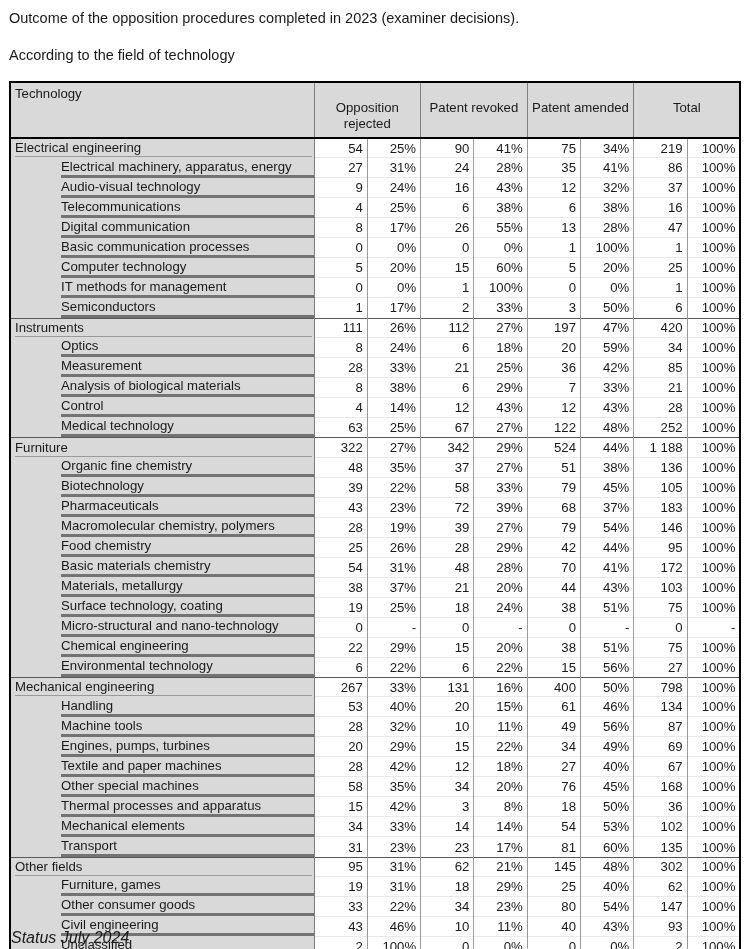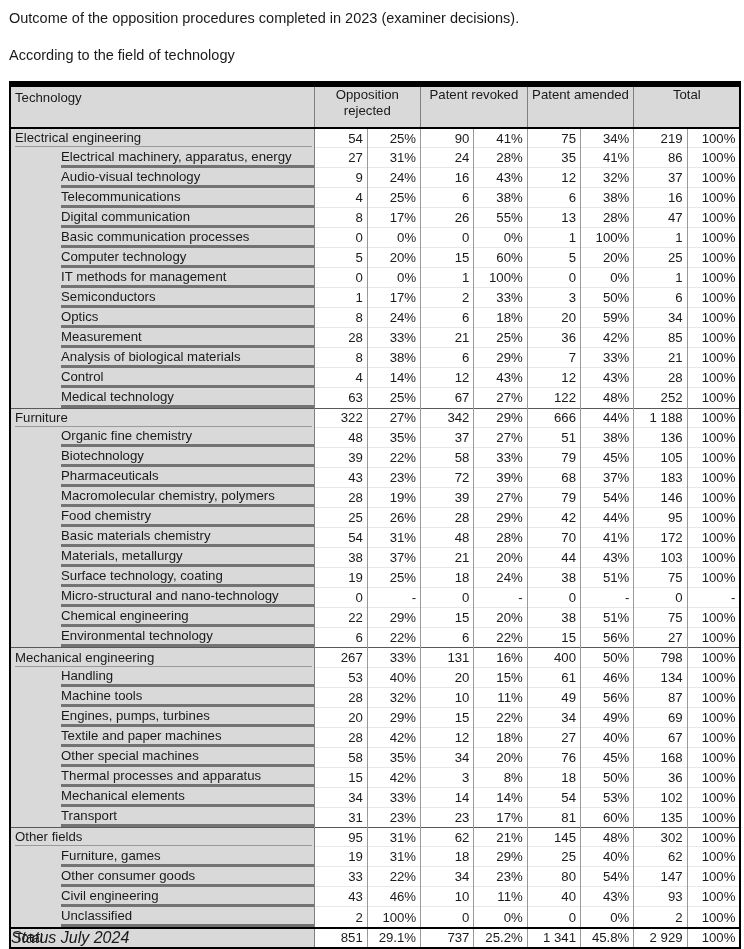--- a/index.html
+++ b/index.html
@@ -51,32 +51,32 @@
     background: #d9d9d9;
     font-weight: normal;
     font-size: 13.2px;
     padding: 0;
     border-left: 1px solid #7f7f7f;
     border-right: 1px solid #7f7f7f;
     vertical-align: top;
   }
   thead tr.hrow th {
     height: 37px;
-    border-top: 6px solid #000000;
+    border-top: 2px solid #000000;
     border-bottom: 2px solid #000000;
   }
   th.h-label {
     text-align: left;
     padding-left: 4px;
     padding-top: 3px;
     border-left: 2px solid #000000;
   }
   th.h-group {
     text-align: center;
-    padding-top: 0;
+    padding-top: 17px;
     line-height: 16px;
   }
   th.h-group.last { border-right: 2px solid #000000; }
 
   
   tbody td {
     height: 18.2px;
     padding: 0;
     font-size: 13.2px;
     line-height: 17px;
@@ -274,20 +274,33 @@
             </td>
             <td class="num">1</td>
             <td class="num">17%</td>
             <td class="num">2</td>
             <td class="num">33%</td>
             <td class="num">3</td>
             <td class="num">50%</td>
             <td class="num">6</td>
             <td class="num last">100%</td>
           </tr>
+          <tr class="section">
+            <td class="lbl">
+              <span class="inner">Instruments</span>
+            </td>
+            <td class="num">111</td>
+            <td class="num">26%</td>
+            <td class="num">112</td>
+            <td class="num">27%</td>
+            <td class="num">197</td>
+            <td class="num">47%</td>
+            <td class="num">420</td>
+            <td class="num last">100%</td>
+          </tr>
           <tr class="sub">
             <td class="lbl">
               <span class="inner">Optics</span>
             </td>
             <td class="num">8</td>
             <td class="num">24%</td>
             <td class="num">6</td>
             <td class="num">18%</td>
             <td class="num">20</td>
             <td class="num">59%</td>
@@ -347,21 +360,21 @@
             <td class="num last">100%</td>
           </tr>
           <tr class="section">
             <td class="lbl">
               <span class="inner">Furniture</span>
             </td>
             <td class="num">322</td>
             <td class="num">27%</td>
             <td class="num">342</td>
             <td class="num">29%</td>
-            <td class="num">666</td>
+            <td class="num">524</td>
             <td class="num">44%</td>
             <td class="num">1 188</td>
             <td class="num last">100%</td>
           </tr>
           <tr class="sub">
             <td class="lbl">
               <span class="inner">Organic fine chemistry</span>
             </td>
             <td class="num">48</td>
             <td class="num">35%</td>

